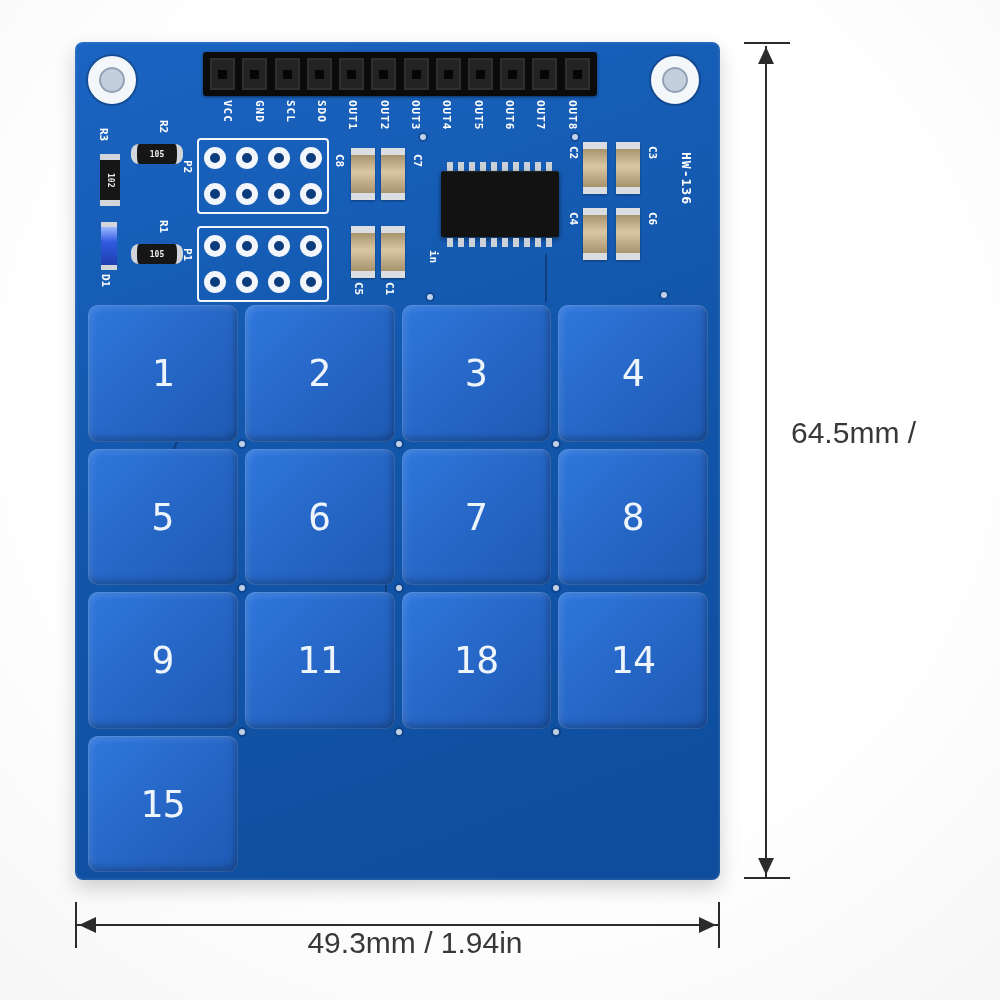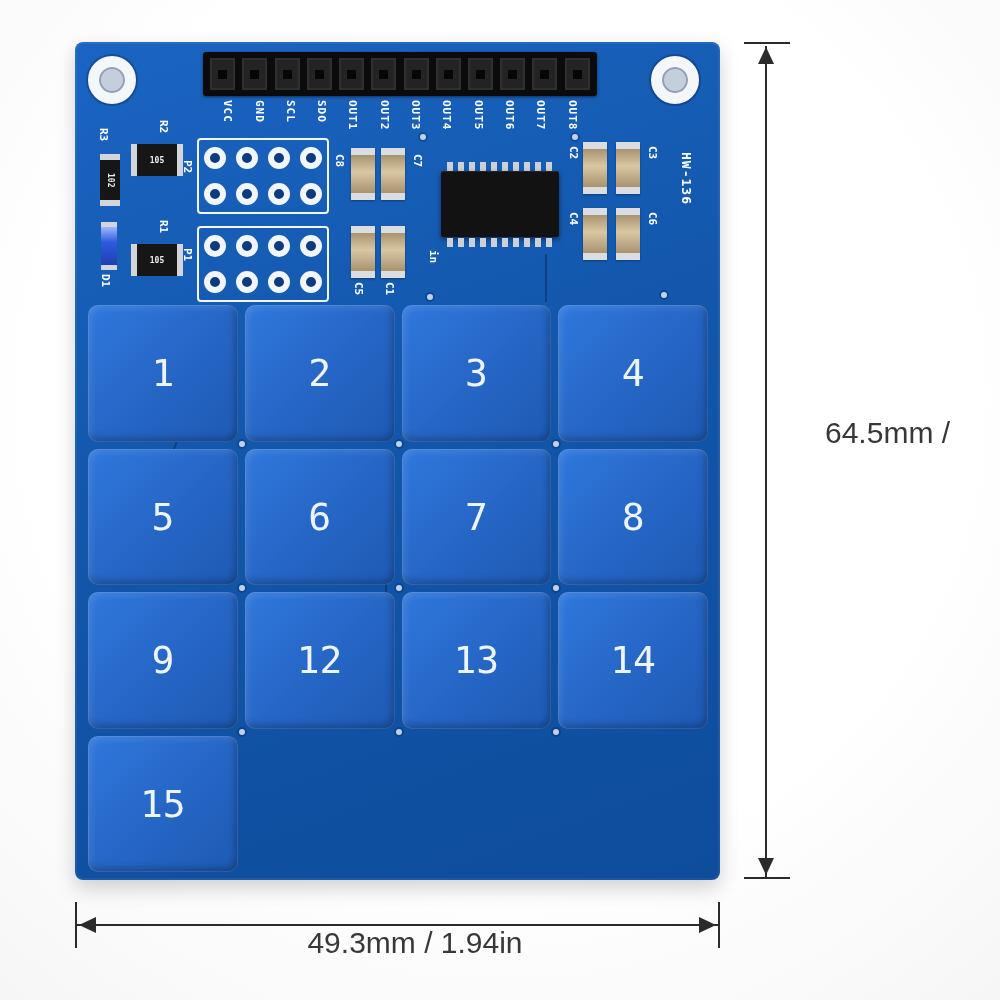--- a/index.html
+++ b/index.html
@@ -18,22 +18,22 @@
   .pin{width:25px;height:32px;background:#232323;box-shadow:inset 0 0 0 2px #2f2f2f;display:flex;align-items:center;justify-content:center;}
   .pin::after{content:"";width:9px;height:9px;background:#060606;}
 
   .pin-labels{position:absolute;left:128px;top:58px;width:394px;height:64px;display:flex;justify-content:space-evenly;}
   .pin-label{writing-mode:vertical-rl;font:bold 11px "DejaVu Sans Mono",monospace;color:#fff;letter-spacing:1px;}
 
   .silk{position:absolute;color:#fff;font:bold 11px "DejaVu Sans Mono",monospace;}
   .vert{writing-mode:vertical-rl;}
   .model{font-size:13px;letter-spacing:1px;}
 
-  .res-h{position:absolute;width:40px;height:32px;background:#161616;border-left:6px solid #d2d6db;border-right:6px solid #d2d6db;
-         display:flex;align-items:center;justify-content:center;}
+  .res-h{position:absolute;width:40px;height:20px;background:#161616;border-left:6px solid #d2d6db;border-right:6px solid #d2d6db;
+         display:flex;align-items:center;justify-content:center;border-radius:8px;}
   .res-v{position:absolute;width:20px;height:40px;background:#161616;border-top:6px solid #d2d6db;border-bottom:6px solid #d2d6db;
          display:flex;align-items:center;justify-content:center;}
   .rv{font:bold 8px "DejaVu Sans Mono",monospace;color:#eee;}
   .led{position:absolute;width:16px;height:38px;background:linear-gradient(#9db8ff,#2f5ae0 40%,#1f3fae);
        border-top:5px solid #d2d6db;border-bottom:5px solid #d2d6db;}
   .cap{position:absolute;width:24px;height:38px;background:linear-gradient(#a8936f,#d9c6a2 45%,#a8936f);
        border-top:7px solid #dadee3;border-bottom:7px solid #dadee3;box-shadow:0 1px 2px rgba(0,0,0,.35);}
 
   .padgrp{position:absolute;width:128px;height:72px;border:2px solid #f2f5f9;border-radius:4px;
           display:grid;grid-template-columns:repeat(4,1fr);align-items:center;justify-items:center;}
@@ -56,21 +56,21 @@
        box-shadow:inset 0 0 0 1px rgba(255,255,255,.10), inset -3px -4px 7px rgba(0,0,0,.25), inset 3px 3px 6px rgba(255,255,255,.12);}
   .key span{color:#eef4fb;font:38px "DejaVu Sans Mono",monospace;}
 
   
   .dline{position:absolute;background:#2b2b2b;}
   .arrow{position:absolute;width:0;height:0;}
   .arrow.up{border-left:8px solid transparent;border-right:8px solid transparent;border-bottom:17px solid #2b2b2b;}
   .arrow.down{border-left:8px solid transparent;border-right:8px solid transparent;border-top:17px solid #2b2b2b;}
   .arrow.left{border-top:8px solid transparent;border-bottom:8px solid transparent;border-right:17px solid #2b2b2b;}
   .arrow.right{border-top:8px solid transparent;border-bottom:8px solid transparent;border-left:17px solid #2b2b2b;}
-  .dim-text-v{position:absolute;left:825px;top:413px;font:30px "Liberation Sans",sans-serif;color:#383838;line-height:40px;}
+  .dim-text-v{position:absolute;left:791px;top:413px;font:30px "Liberation Sans",sans-serif;color:#383838;line-height:40px;}
   .dim-text-h{position:absolute;left:85px;top:926px;width:660px;text-align:center;font:30px "Liberation Sans",sans-serif;color:#383838;}
 </style>
 </head>
 <body>
 
 <div class="scene">
 
   <div class="pcb">
     <div class="hole" style="left:13px;top:14px"></div>
     <div class="hole" style="left:576px;top:14px"></div>
@@ -207,24 +207,24 @@
       <div class="key">
           <span>7</span>
         </div>
       <div class="key">
           <span>8</span>
         </div>
       <div class="key">
           <span>9</span>
         </div>
       <div class="key">
-          <span>12</span>
-        </div>
-      <div class="key">
-          <span>13</span>
+          <span>11</span>
+        </div>
+      <div class="key">
+          <span>18</span>
         </div>
       <div class="key">
           <span>14</span>
         </div>
       <div class="key">
           <span>15</span>
         </div>
     </div>
   </div>
 

